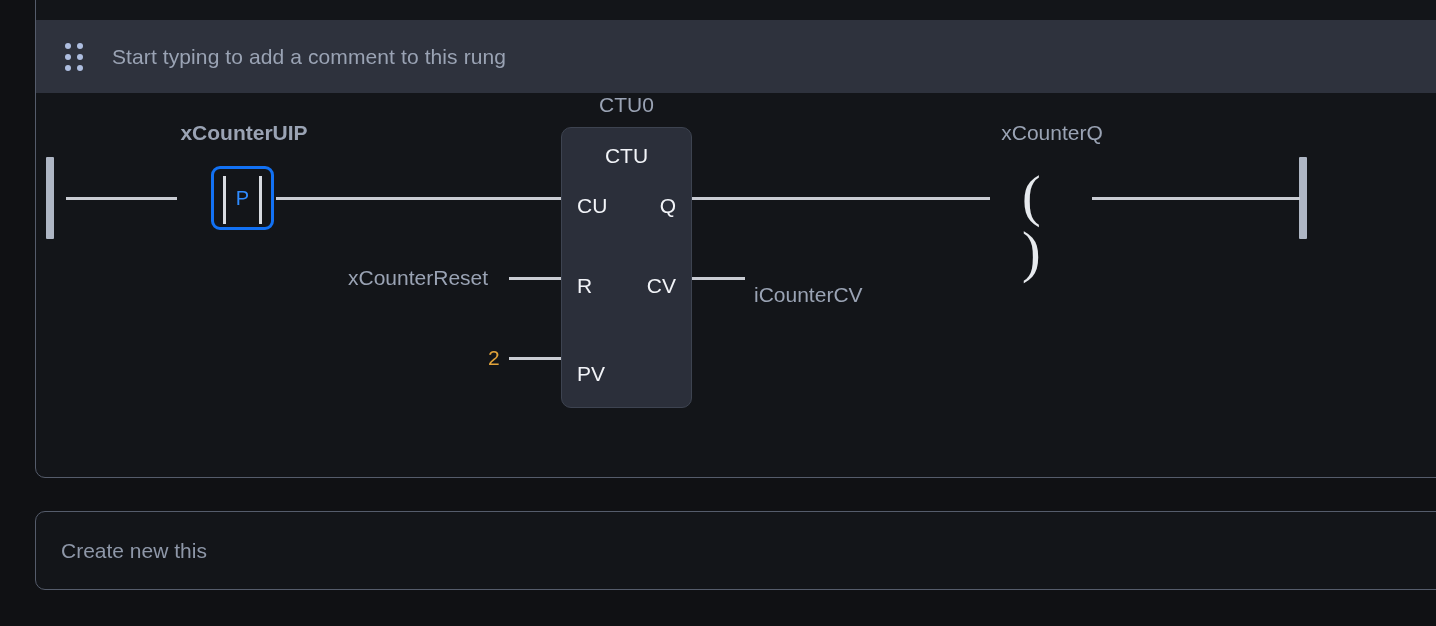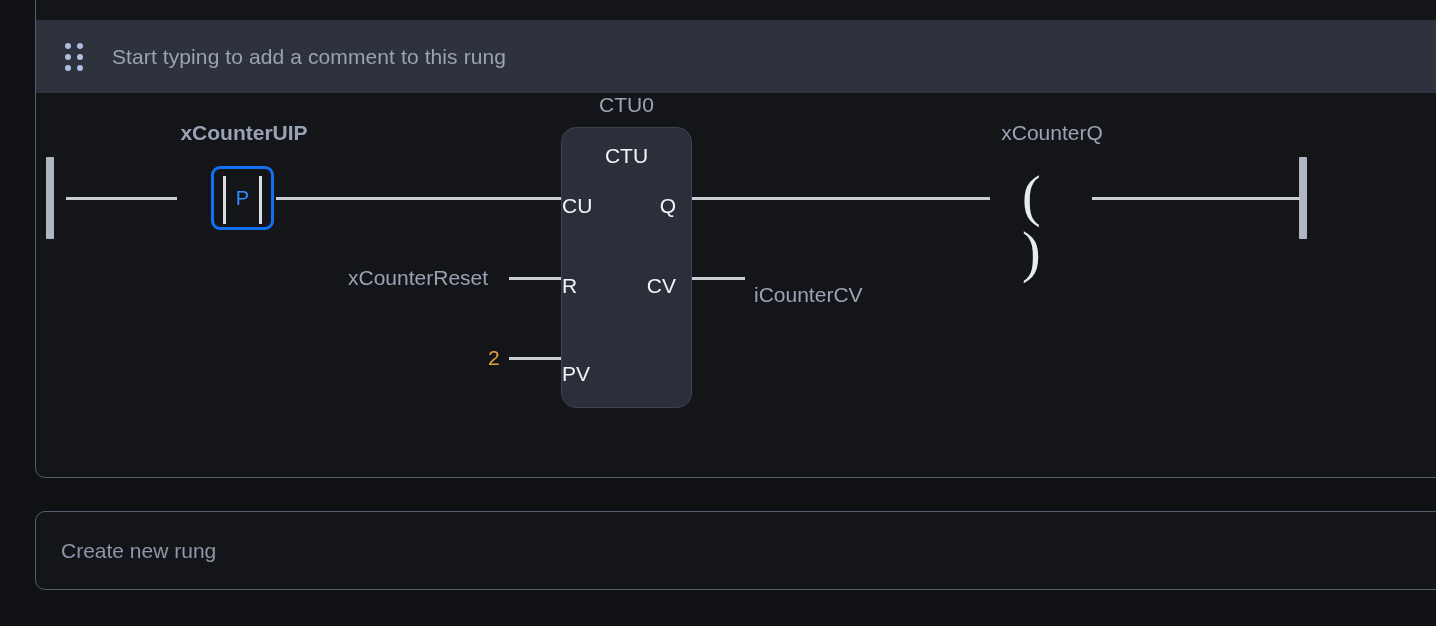--- a/index.html
+++ b/index.html
@@ -139,21 +139,21 @@
 
   
   .fb {
     position: absolute;
     left: 525px;
     top: 34px;
     width: 131px;
     height: 281px;
     background: #2b2f3a;
     border: 1px solid #3d4350;
-    border-radius: 15px;
+    border-radius: 10px;
   }
   .fb-instance {
     position: absolute;
     left: 525px;
     top: 0px;
     width: 131px;
     text-align: center;
     font-size: 21px;
     color: #9aa3b4;
   }
@@ -163,21 +163,21 @@
     top: 16px;
     text-align: center;
     font-size: 21px;
     color: #f2f4f8;
   }
   .fb-pin {
     position: absolute;
     font-size: 21px;
     color: #f2f4f8;
   }
-  .fb-pin.left  { left: 0; }
+  .fb-pin.left  { left: 15px; }
   .fb-pin.right { right: 15px; }
 
   
   .operand {
     position: absolute;
     font-size: 21px;
     color: #9aa3b4;
     white-space: nowrap;
   }
   .operand.literal { color: #e2a33a; }
@@ -286,16 +286,16 @@
 
       <div class="coil-group" style="left:916px; top:0;">
         <div class="coil-label">xCounterQ</div>
         <div class="coil" style="left:70px; top:75px;">( )</div>
       </div>
 
     </div>
   </div>
 
   <div class="new-rung">
-    <span>Create new rung</span>
+    <span>Create new this</span>
   </div>
 
 </div>
 
 </body></html>

